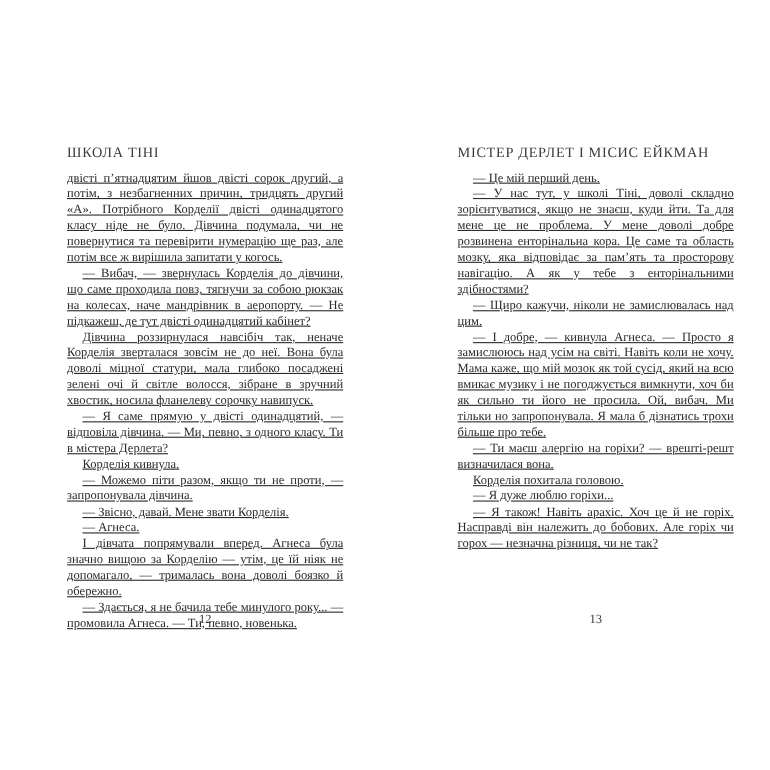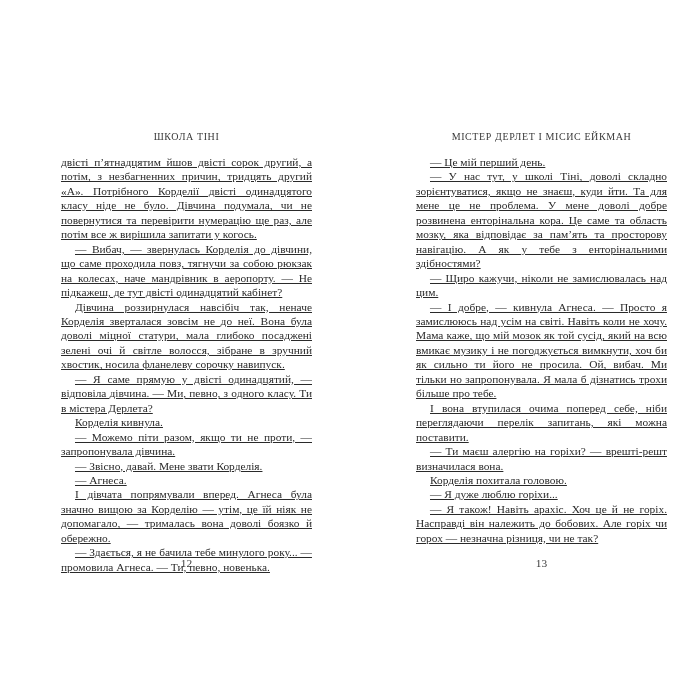--- a/index.html
+++ b/index.html
@@ -16,22 +16,22 @@
       top: 0;
       width: 251px;
       height: 700px;
     }
     .page.left { left: 61px; }
     .page.right { left: 391px; margin-left: 25px; }
     .running-head {
       position: absolute;
       top: 131px;
       left: 0; right: 0;
-      text-align: center;
-      font-size: 10px;
+      text-align: left;
+      font-size: 13px;
       letter-spacing: 0.6px;
       color: #3a3a3a;
     }
     .body-text {
       position: absolute;
       top: 155px;
       left: 0; right: 0;
       font-size: 11.4px;
       line-height: 14.45px;
       text-align: justify;
@@ -72,20 +72,19 @@
   <div class="page-number">12</div>
 </div>
 
 <div class="page right">
   <div class="running-head">МІСТЕР ДЕРЛЕТ І МІСИС ЕЙКМАН</div>
   <div class="body-text">
     <p>— Це мій перший день.</p>
     <p>— У нас тут, у школі Тіні, доволі складно зорієнтуватися, якщо не знаєш, куди йти. Та для мене це не проблема. У мене доволі добре розвинена енторінальна кора. Це саме та область мозку, яка відповідає за пам’ять та просторову навігацію. А як у тебе з енторінальними здібностями?</p>
     <p>— Щиро кажучи, ніколи не замислювалась над цим.</p>
     <p>— І добре, — кивнула Агнеса. — Просто я замислююсь над усім на світі. Навіть коли не хочу. Мама каже, що мій мозок як той сусід, який на всю вмикає музику і не погоджується вимкнути, хоч би як сильно ти його не просила. Ой, вибач. Ми тільки но запропонувала. Я мала б дізнатись трохи більше про тебе.</p>
-    <p>І вона втупилася очима поперед себе, ніби переглядаючи перелік запитань, які можна поставити.</p>
     <p>— Ти маєш алергію на горіхи? — врешті-решт визначилася вона.</p>
     <p>Корделія похитала головою.</p>
     <p>— Я дуже люблю горіхи...</p>
     <p>— Я також! Навіть арахіс. Хоч це й не горіх. Насправді він належить до бобових. Але горіх чи горох — незначна різниця, чи не так?</p>
   </div>
   <div class="page-number">13</div>
 </div>
 
 </body></html>

